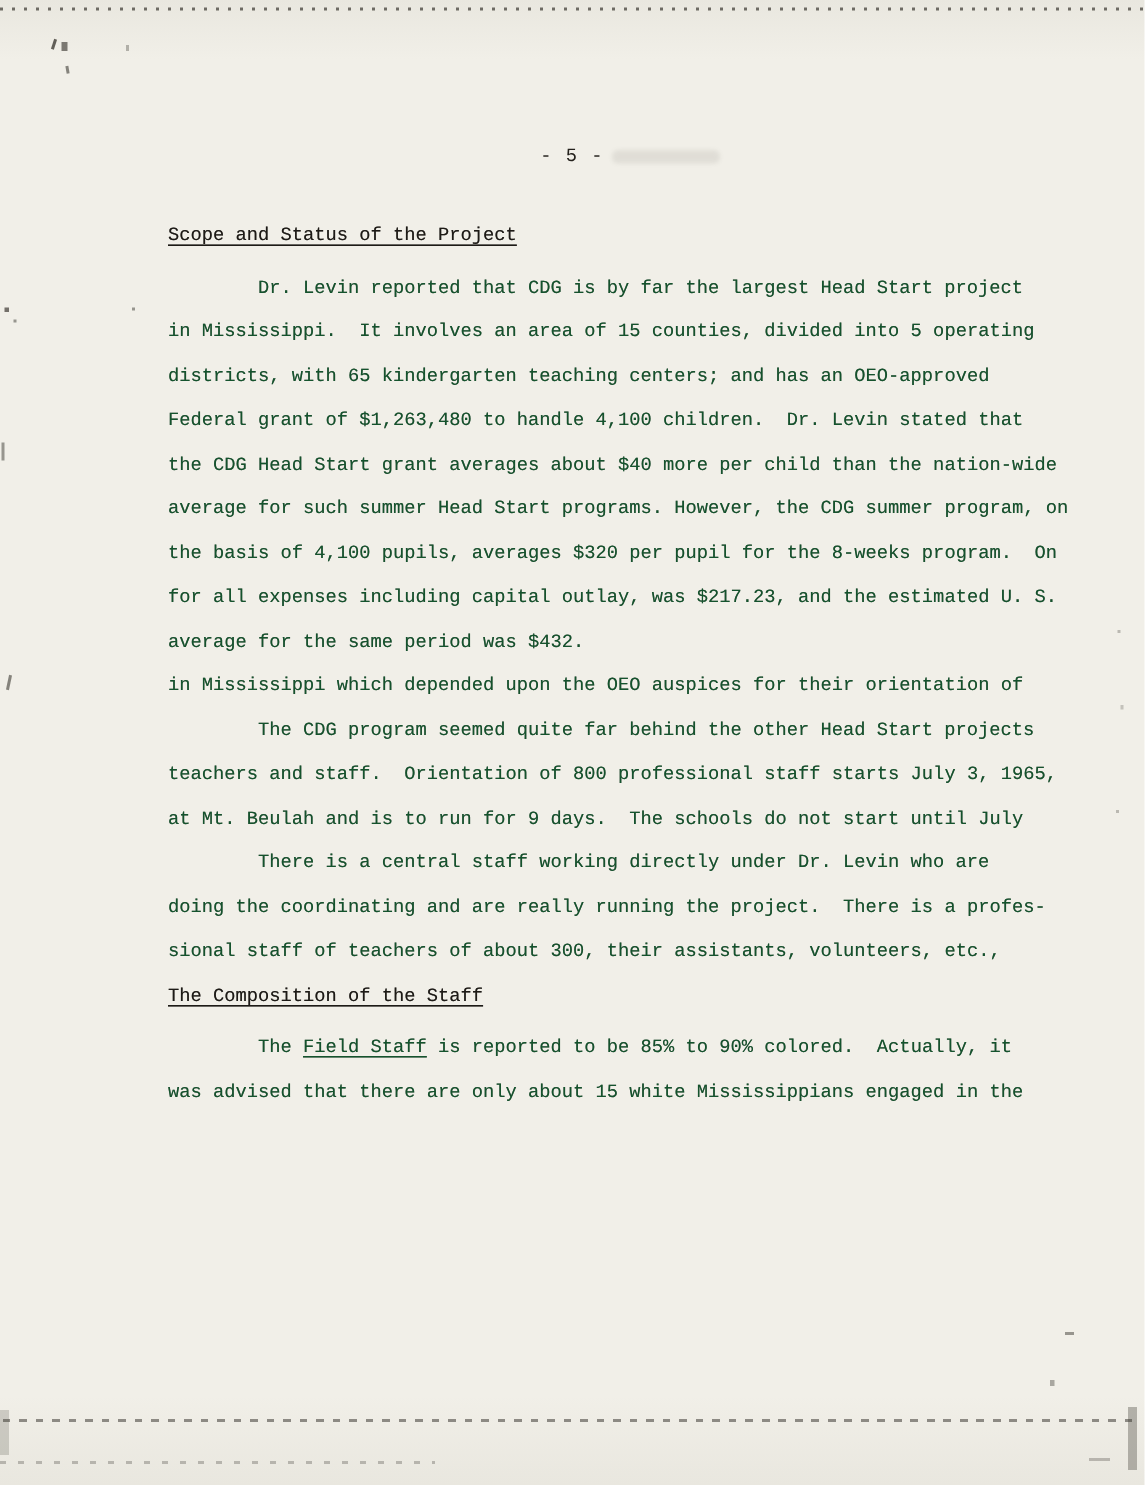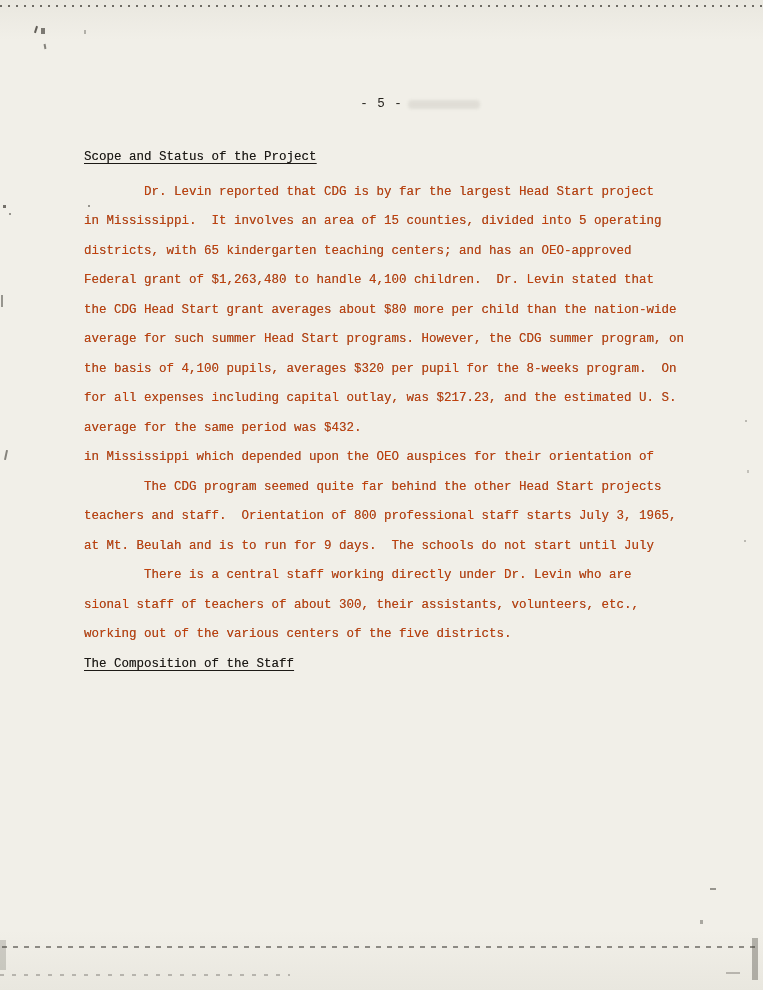--- a/index.html
+++ b/index.html
@@ -19,31 +19,31 @@
     position:absolute; top:97px; left:0; width:100%;
     text-align:center; font-size:12.5px; letter-spacing:1px;
     color:#24211c;
   }
   .smudge {
     position:absolute; left:408px; top:100px; width:72px; height:9px;
     background:#6a665d; opacity:.12; filter:blur(1.5px); border-radius:4px;
   }
 
   .content {
-    position:absolute; left:84px; top:143px; width:614px;
+    position:absolute; left:112px; top:143px; width:614px;
   }
   .heading {
     font-size:12.5px; line-height:29.5px; height:29.5px;
     white-space:pre; text-decoration:underline; text-underline-offset:3px;
     margin-bottom:5px; color:#1d1a16; text-shadow:0 0 .4px rgba(20,18,14,.55);
   }
   .paragraph { margin:0; }
   .line {
     font-size:12.5px; line-height:29.5px; height:29.5px;
-    white-space:pre; color:#c2410c; text-shadow:0 0 .4px rgba(20,18,14,.5);
+    white-space:pre; color:#14532d; text-shadow:0 0 .4px rgba(20,18,14,.5);
   }
   .line.indent { padding-left:60px; }
   .underline { text-decoration:underline; text-underline-offset:3px; }
 
   
   .top-dots {
     position:absolute; left:0; top:5px; width:763px; height:2px; opacity:.75;
     background-image:repeating-linear-gradient(to right,#44413a 0 2px,transparent 2px 8px);
   }
   .bottom-dashes {
@@ -83,38 +83,42 @@
   <div class="page-number">- 5 -</div>
   <div class="smudge"></div>
 
   <div class="content">
       <div class="heading">Scope and Status of the Project</div>
       <div class="paragraph">
         <div class="line indent"><span>Dr. Levin reported that CDG is by far the largest Head Start project</span></div>
         <div class="line"><span>in Mississippi.  It involves an area of 15 counties, divided into 5 operating</span></div>
         <div class="line"><span>districts, with 65 kindergarten teaching centers; and has an OEO-approved</span></div>
         <div class="line"><span>Federal grant of $1,263,480 to handle 4,100 children.  Dr. Levin stated that</span></div>
-        <div class="line"><span>the CDG Head Start grant averages about $80 more per child than the nation-wide</span></div>
+        <div class="line"><span>the CDG Head Start grant averages about $40 more per child than the nation-wide</span></div>
         <div class="line"><span>average for such summer Head Start programs. However, the CDG summer program, on</span></div>
         <div class="line"><span>the basis of 4,100 pupils, averages $320 per pupil for the 8-weeks program.  On</span></div>
         <div class="line"><span>for all expenses including capital outlay, was $217.23, and the estimated U. S.</span></div>
         <div class="line"><span>average for the same period was $432.</span></div>
       </div>
       <div class="paragraph">
         <div class="line"><span>in Mississippi which depended upon the OEO auspices for their orientation of</span></div>
         <div class="line indent"><span>The CDG program seemed quite far behind the other Head Start projects</span></div>
         <div class="line"><span>teachers and staff.  Orientation of 800 professional staff starts July 3, 1965,</span></div>
         <div class="line"><span>at Mt. Beulah and is to run for 9 days.  The schools do not start until July</span></div>
       </div>
       <div class="paragraph">
         <div class="line indent"><span>There is a central staff working directly under Dr. Levin who are</span></div>
+        <div class="line"><span>doing the coordinating and are really running the project.  There is a profes-</span></div>
         <div class="line"><span>sional staff of teachers of about 300, their assistants, volunteers, etc.,</span></div>
-        <div class="line"><span>working out of the various centers of the five districts.</span></div>
       </div>
       <div class="heading">The Composition of the Staff</div>
+      <div class="paragraph">
+        <div class="line indent"><span>The </span><span class="underline">Field Staff</span><span> is reported to be 85% to 90% colored.  Actually, it</span></div>
+        <div class="line"><span>was advised that there are only about 15 white Mississippians engaged in the</span></div>
+      </div>
     </div>
 
   <div class="bottom-dashes"></div>
   <div class="bottom-dashes2"></div>
 
   <div class="speck s1"></div>
   <div class="speck s2"></div>
   <div class="speck s3"></div>
   <div class="speck s4"></div>
   <div class="speck s5"></div>

